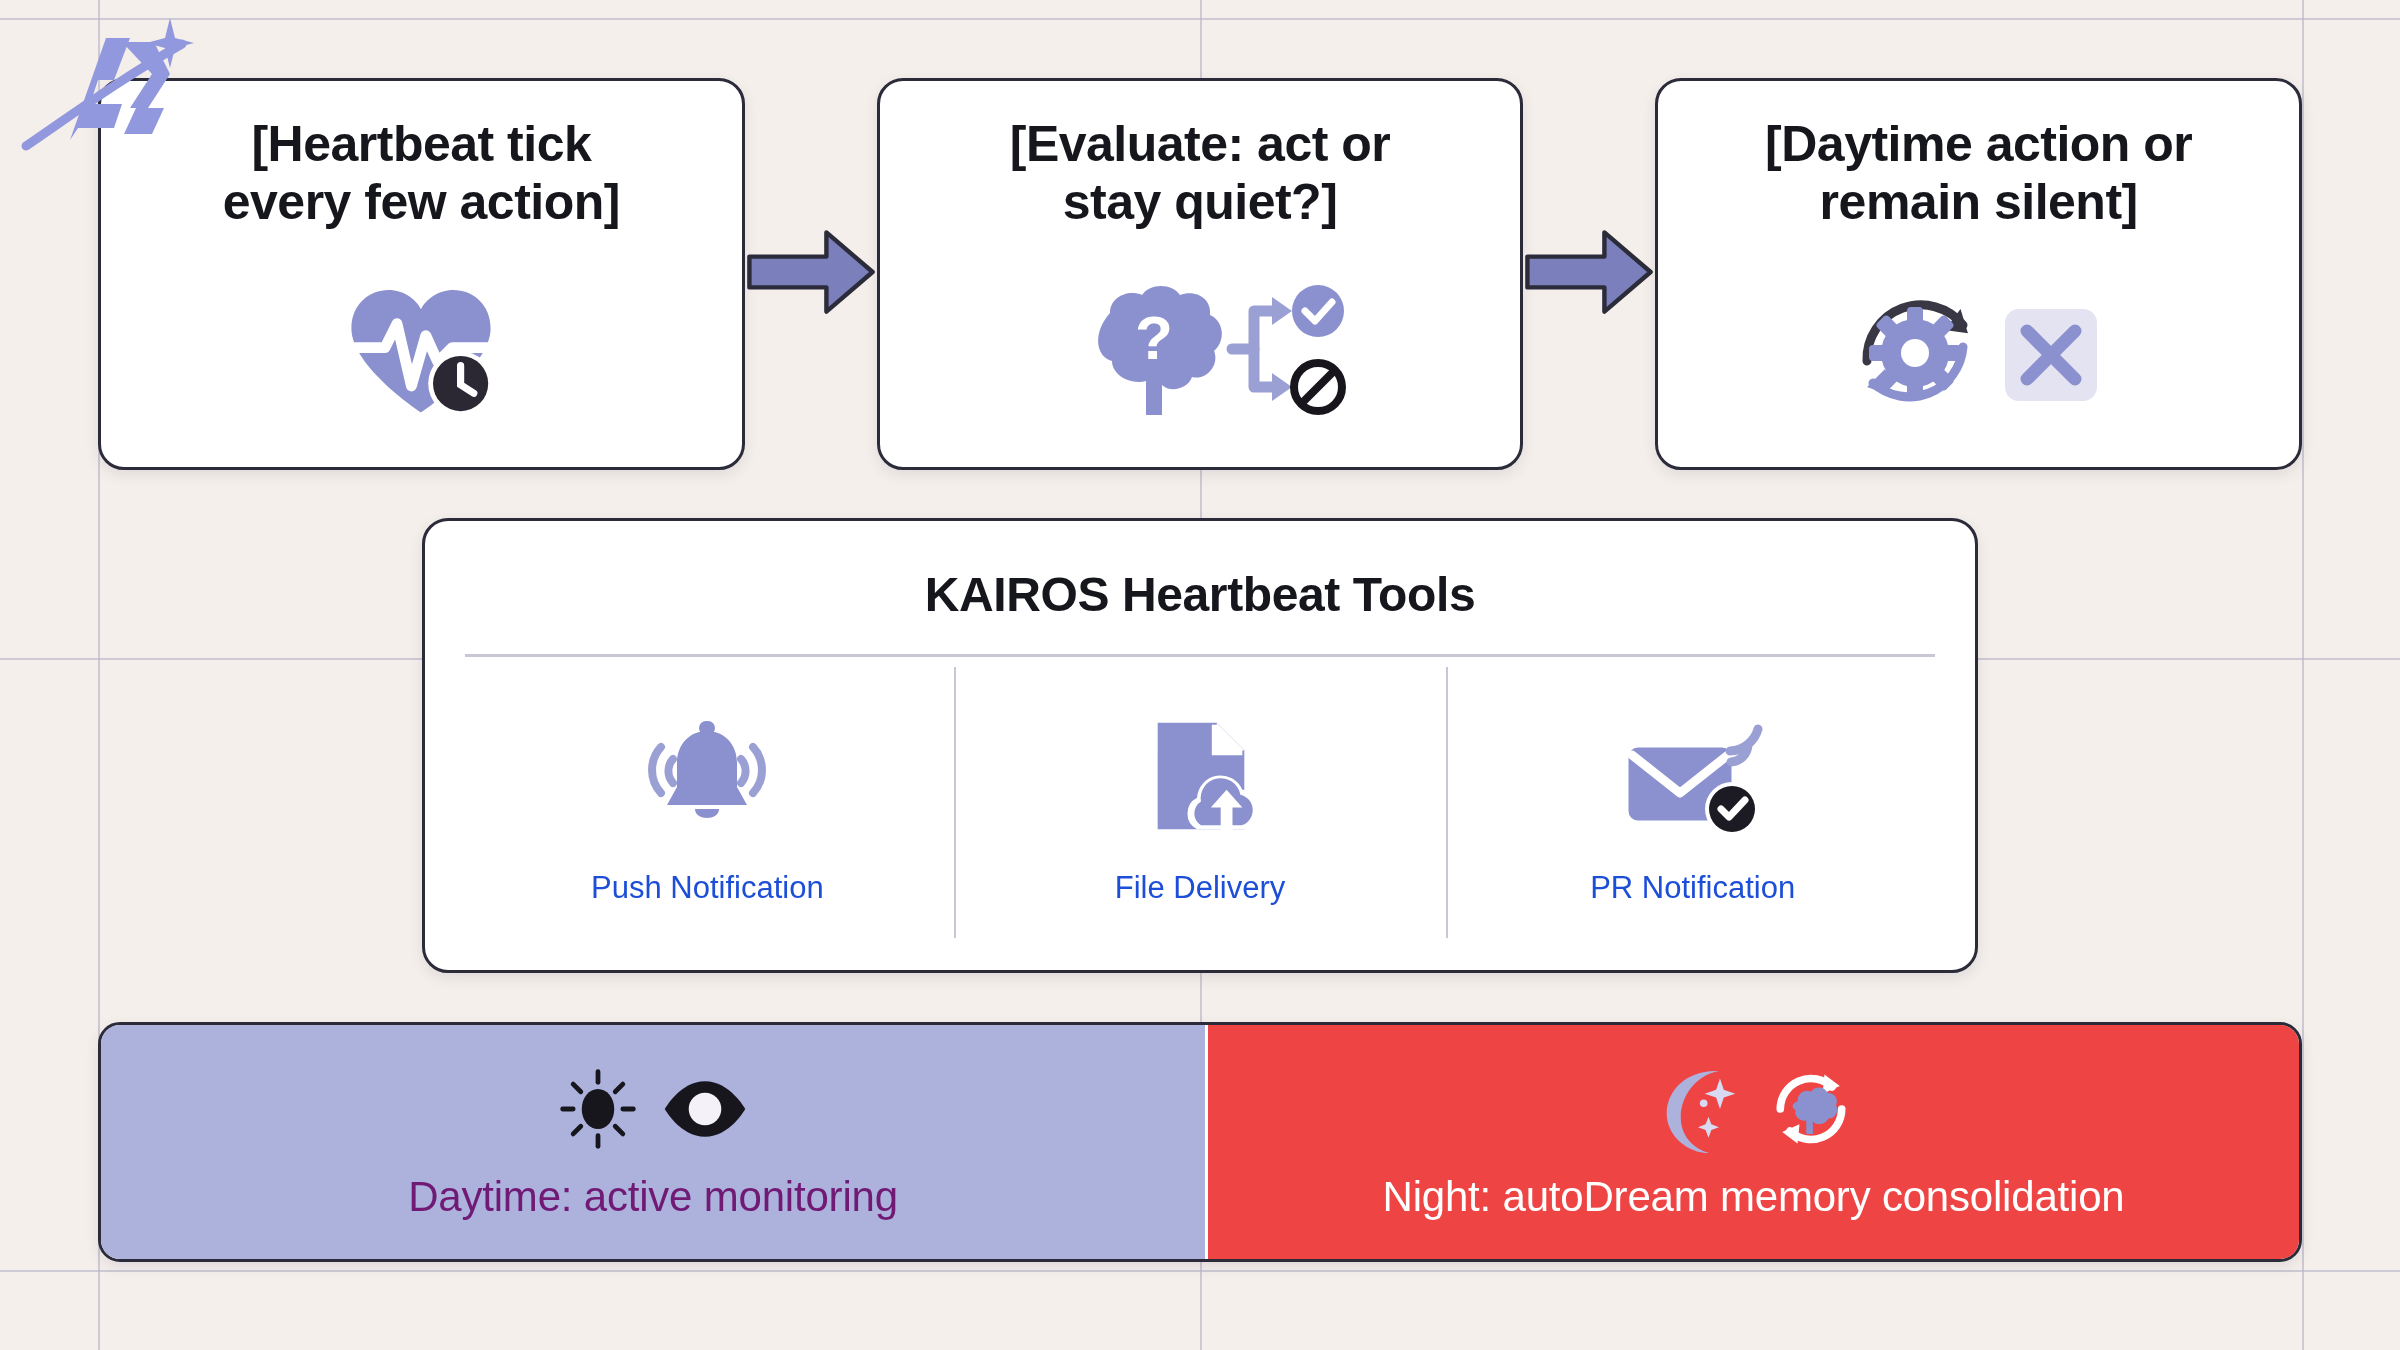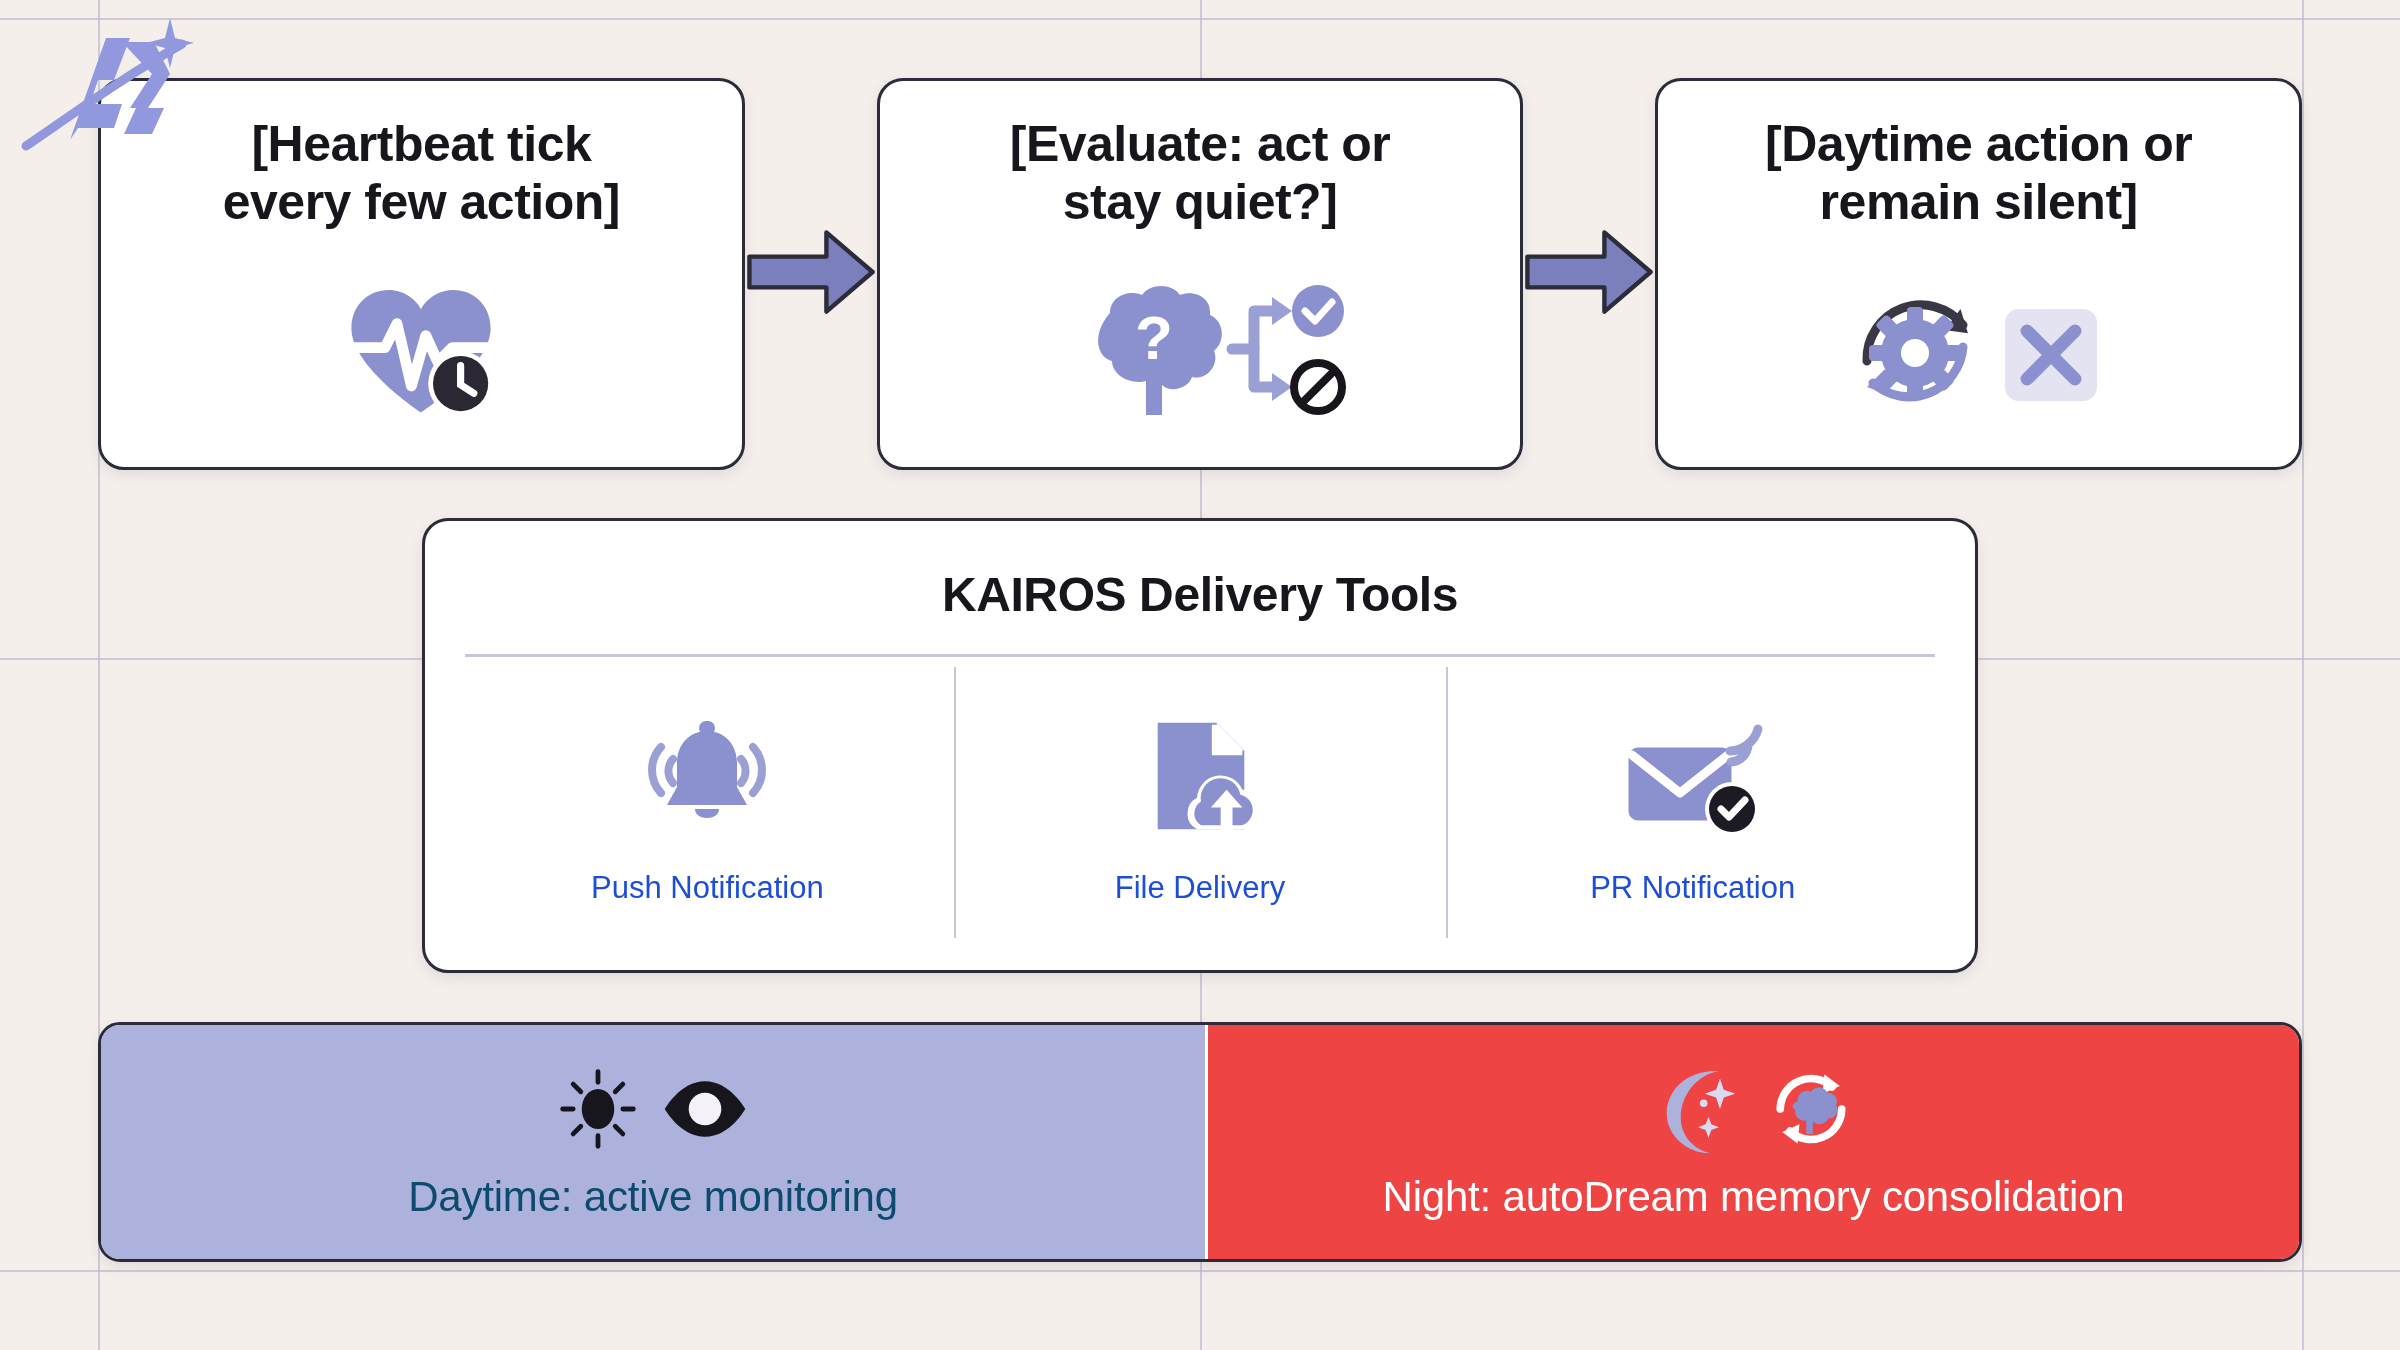--- a/index.html
+++ b/index.html
@@ -218,21 +218,21 @@
     justify-content: center;
     gap: 18px;
     height: 92px;
   }
 
   .dn-label {
     margin-top: 18px;
     font-size: 42px;
     letter-spacing: -.2px;
   }
-  .dn-day .dn-label { color: #0c4a6e; }
+  .dn-day .dn-label { color: #701a75; }
   .dn-night .dn-label { color: #ffffff; }
 </style>
 </head>
 <body>
 
 <div class="grid-layer">
   <div class="grid-line-v" style="left:98px"></div>
   <div class="grid-line-v" style="left:1200px"></div>
   <div class="grid-line-v" style="left:2302px"></div>
   <div class="grid-line-h" style="top:18px"></div>
@@ -340,21 +340,21 @@
 
           <rect x="156" y="24" width="92" height="92" rx="14" fill="#e4e3f2"></rect>
           <path d="M178 46 L226 94 M226 46 L178 94" stroke="#8b90ce" stroke-width="13" stroke-linecap="round"></path>
         </svg>
       </div>
     </div>
 
   </div>
 
   <div class="tools-panel">
-    <div class="tools-title">KAIROS Delivery Tools</div>
+    <div class="tools-title">KAIROS Heartbeat Tools</div>
     <div class="tools-divider"></div>
 
     <div class="tools-grid">
 
       <div class="tool-cell">
         <div class="tool-icon">
           <svg viewBox="0 0 140 120" width="140" height="120">
             <path d="M70 14 C52 14 40 28 40 46 L40 70 L30 88 L110 88 L100 70 L100 46
                      C100 28 88 14 70 14 Z" fill="#8b90ce"></path>
             <rect x="62" y="4" width="16" height="14" rx="7" fill="#8b90ce"></rect>

